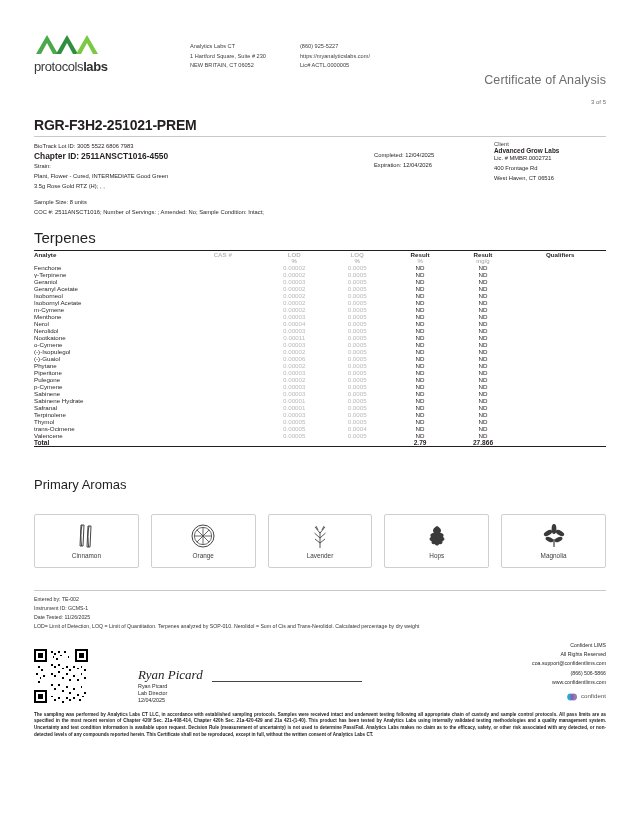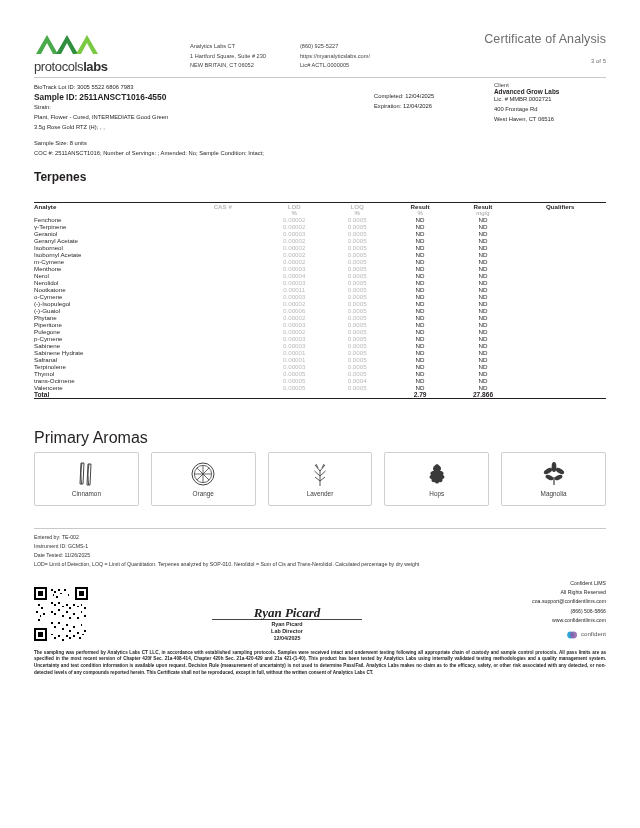--- a/index.html
+++ b/index.html
@@ -44,21 +44,21 @@
     margin-top: 10px;
     width: 110px;
   }
   .lab-contact {
     font-size: 5.6px;
     line-height: 1.7;
     color: #3d3d3d;
     margin-top: 10px;
     width: 110px;
   }
-  .coa-head { text-align: right; margin-left:auto;}
+  .coa-head { text-align: right; margin-left:auto;margin-top:41px;}
   .coa-title {
     font-size: 12.5px;
     color: #6d6d6d;
     font-weight: 400;
     letter-spacing: 0.1px;
   }
   .coa-page {
     font-size: 6px;
     color: #6d6d6d;
     margin-top: 12px;
@@ -80,24 +80,24 @@
   .meta-line { font-size: 5.8px; line-height:1.75; }
   .meta-strong { font-size: 8.4px; font-weight: 700; }
   .meta-cols { display:flex; }
   .meta-cols .c1 { width: 142px; }
   .client-label { font-size:5.8px; color:#3d3d3d; }
   .client-name { font-size:6.4px; font-weight:700; }
   .client-line { font-size:5.8px; line-height:1.7; }
 
   
   .section-title {
-    font-size: 12px;
-    font-weight: 700;
+    font-size: 15px;
+    font-weight: 400;
     margin-top: 12px;
-    margin-bottom: 18px;
+    margin-bottom: 4px;
     color: #231f20;
   }
   .rule-dark { border:0; border-top:1.4px solid #231f20; margin:0; }
   .rule-light { border:0; border-top:0.8px solid #231f20; margin:0; }
 
   
   table.terp { width:100%; border-collapse: collapse; }
   table.terp th, table.terp td { padding:0; }
   .th-row th {
     font-size: 6.2px;
@@ -132,23 +132,23 @@
   .total-row td {
     font-size: 6.6px;
     font-weight: 700;
     padding-top: 3px;
     padding-bottom: 3px;
   }
   .total-row td.analyte { text-align:left; }
 
   
   .aromas-title {
-    font-size: 16px;
+    font-size: 13px;
     margin-top: 30px;
-    margin-bottom: 5px;
+    margin-bottom: 22px;
   }
   .aroma-grid {
     display: flex;
     gap: 12px;
   }
   .aroma-card {
     flex: 1;
     border: 1px solid #cfcfcf;
     border-radius: 2px;
     height: 54px;
@@ -159,21 +159,21 @@
     padding-top: 6px;
   }
   .aroma-icon { height: 30px; display:flex; align-items:center; justify-content:center;}
   .aroma-label { font-size: 6.4px; color:#3d3d3d; margin-top:1px;}
 
   
   .footer-rule { border:0; border-top:1px solid #c9c9c9; margin:22px 0 4px 0; }
   .foot-meta { font-size:5.2px; line-height:1.75; color:#333; }
   .sig-area { display:flex; margin-top:10px; align-items:flex-end; }
   .qr { width:54px; height:54px; }
-  .sig-block { flex:1; text-align:center; padding-left:50px;font-weight:bold;}
+  .sig-block { flex:1; padding-left:50px;}
   .sig-name { font-size:5.4px; margin-top:1px;}
   .sig-line { border-top:1px solid #444; width:150px; margin:0 auto 1px auto;}
   .sig-script { font-family:"Liberation Serif", serif; font-style:italic; font-size:13px; color:#222; line-height:1; }
   .conf-block { text-align:right; font-size:5.2px; line-height:1.75; width:170px; position:relative; }
   .conf-logo-row { display:flex; align-items:center; justify-content:flex-end; gap:3px; margin-top:4px;}
   .conf-word { font-size:6.2px; color:#555; }
   .disclaimer {
     font-size:4.6px;
     line-height:1.45;
     font-weight:700;
@@ -208,28 +208,29 @@
       <div>https://myanalyticslabs.com/</div>
       <div>Lic# ACTL.0000005</div>
     </div>
 
     <div class="coa-head">
       <div class="coa-title">Certificate of Analysis</div>
       <div class="coa-page">3 of 5</div>
     </div>
   </div>
 
+  <div class="sample-title">RGR-F3H2-251021-PREM</div>
   <hr class="hr-thin">
 
   <div class="meta-wrap">
     <div class="meta-left">
       <div class="meta-line">BioTrack Lot ID: 3005 5522 6806 7983</div>
       <div class="meta-cols">
         <div class="c1">
-          <span class="meta-strong">Sample ID:</span>
+          <span class="meta-strong">Chapter ID:</span>
           <span class="meta-strong">2511ANSCT1016-4550</span>
         </div>
       </div>
       <div class="meta-cols">
         <div class="c1 meta-line">Strain:</div>
       </div>
       <div class="meta-line">Plant, Flower - Cured, INTERMEDIATE Good Green</div>
       <div class="meta-line">3.5g Rose Gold RTZ (H); , ,</div>
       <div class="meta-line" style="margin-top:5px;">Sample Size: 8 units</div>
       <div class="meta-line">COC #: 2511ANSCT1016; Number of Servings: ; Amended: No; Sample Condition: Intact;</div>

